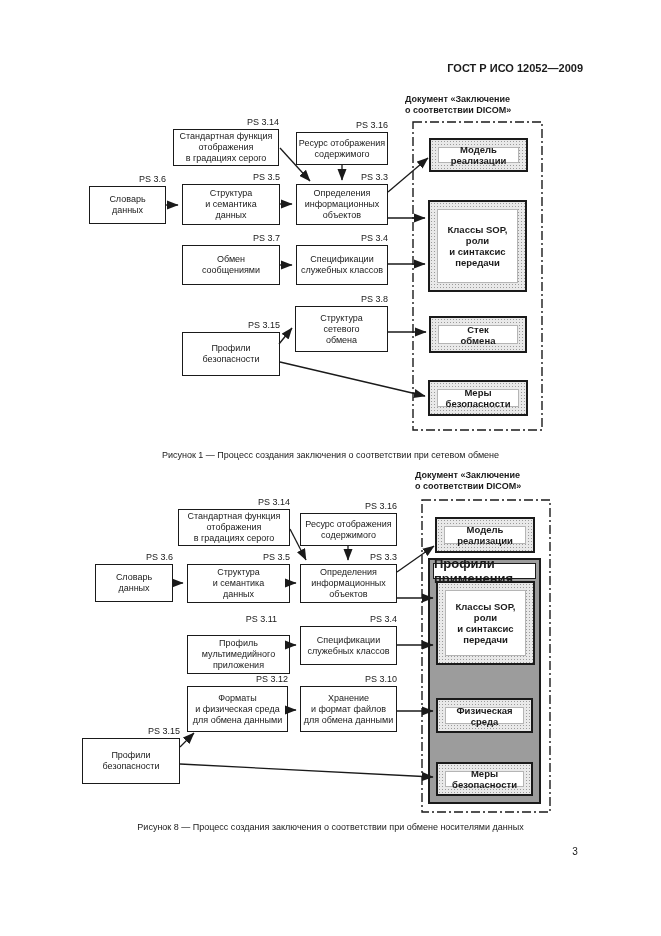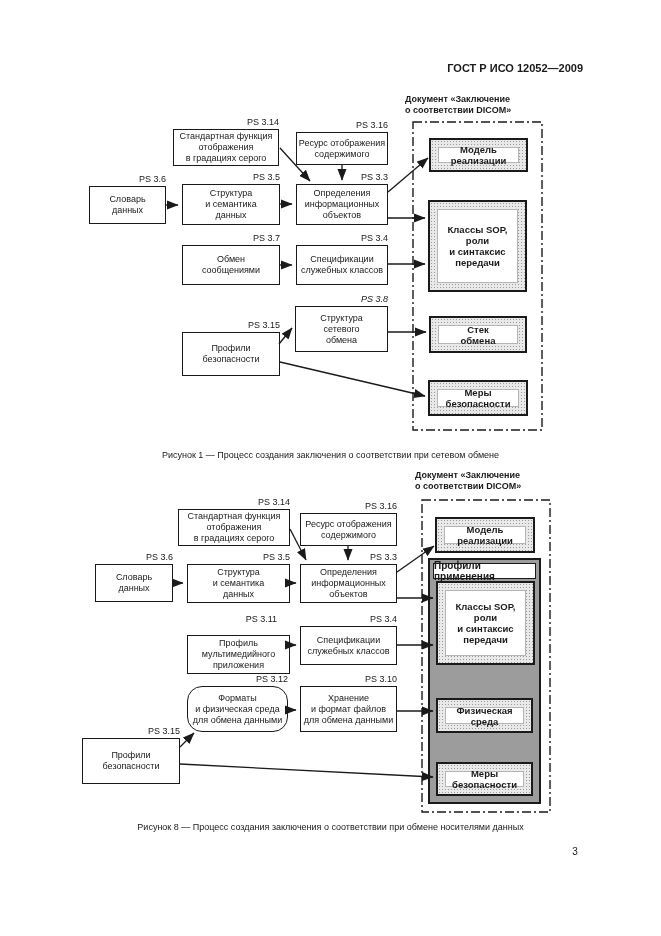--- a/index.html
+++ b/index.html
@@ -15,55 +15,55 @@
         background-color:#e9e9e9;
         background-image:radial-gradient(circle,#9a9a9a 0.8px,transparent 1px);
         background-size:3px 3px;display:flex;padding:7px;}
   .fbox.pad-lg{}
   .fbox .inner{flex:1;background:#fff;border:1px solid #b5b5b5;display:flex;
         align-items:center;justify-content:center;text-align:center;
         white-space:pre-line;font-weight:bold;font-size:9.5px;line-height:11px;}
   .gray{position:absolute;background:#9c9c9c;border:2px solid #1a1a1a;box-sizing:border-box;}
   .whdr{position:absolute;background:#fff;border:1.5px solid #1a1a1a;box-sizing:border-box;
         display:flex;align-items:center;justify-content:center;
-        font-weight:bold;font-size:10px;}
+        font-weight:bold;font-size:13px;}
   .doc-label{position:absolute;font-weight:bold;font-size:9px;line-height:11px;
         white-space:pre-line;}
   .caption{position:absolute;left:0;width:661px;text-align:center;font-size:9px;}
   #hdr{left:300px;top:62px;width:283px;text-align:right;font-weight:bold;font-size:11px;}
   #pg{left:565px;top:846px;width:20px;text-align:center;font-size:10px;}
   
   #f1a1{left:173px;top:129px;width:106px;height:37px;}
   #f1a2{left:296px;top:132px;width:92px;height:33px;}
   #f1b1{left:89px;top:186px;width:77px;height:38px;}
   #f1b2{left:182px;top:184px;width:98px;height:41px;}
   #f1b3{left:296px;top:184px;width:92px;height:41px;}
   #f1c1{left:182px;top:245px;width:98px;height:40px;}
   #f1c2{left:296px;top:245px;width:92px;height:40px;}
   #f1d1{left:295px;top:306px;width:93px;height:46px;}
   #f1d2{left:182px;top:332px;width:98px;height:44px;}
   #p1a1{left:184px;top:116px;} #p1a2{left:293px;top:119px;}
   #p1b1{left:71px;top:173px;}  #p1b2{left:185px;top:171px;} #p1b3{left:293px;top:171px;}
   #p1c1{left:185px;top:232px;} #p1c2{left:293px;top:232px;}
-  #p1d1{left:293px;top:293px;font-style:italic;} #p1d2{left:185px;top:319px;}
+  #p1d1{left:293px;top:293px;} #p1d2{left:185px;top:319px;}
   #f1doc{left:405px;top:94px;width:145px;}
   #f1r1{left:429px;top:138px;width:99px;height:34px;}
   #f1r2{left:428px;top:200px;width:99px;height:92px;}
   #f1r3{left:429px;top:316px;width:98px;height:37px;}
   #f1r4{left:428px;top:380px;width:100px;height:36px;}
   #cap1{top:450px;}
   
   #f2a1{left:178px;top:509px;width:112px;height:37px;}
   #f2a2{left:300px;top:513px;width:97px;height:33px;}
   #f2b1{left:95px;top:564px;width:78px;height:38px;}
   #f2b2{left:187px;top:564px;width:103px;height:39px;}
   #f2b3{left:300px;top:564px;width:97px;height:39px;}
   #f2c1{left:187px;top:626px;width:103px;height:39px;margin-top:9px;}
   #f2c2{left:300px;top:626px;width:97px;height:39px;}
-  #f2d1{left:187px;top:686px;width:101px;height:46px;border-radius:15px;}
+  #f2d1{left:187px;top:686px;width:101px;height:46px;}
   #f2d2{left:300px;top:686px;width:97px;height:46px;}
   #f2e1{left:82px;top:738px;width:98px;height:46px;}
   #p2a1{left:195px;top:496px;} #p2a2{left:302px;top:500px;}
   #p2b1{left:78px;top:551px;}  #p2b2{left:195px;top:551px;} #p2b3{left:302px;top:551px;}
   #p2c1{left:182px;top:613px;} #p2c2{left:302px;top:613px;}
   #p2d1{left:193px;top:673px;} #p2d2{left:302px;top:673px;}
   #p2e1{left:85px;top:725px;}
   #f2doc{left:415px;top:470px;width:145px;}
   #f2r1{left:435px;top:517px;width:100px;height:36px;}
   #f2gray{left:428px;top:558px;width:113px;height:246px;}

